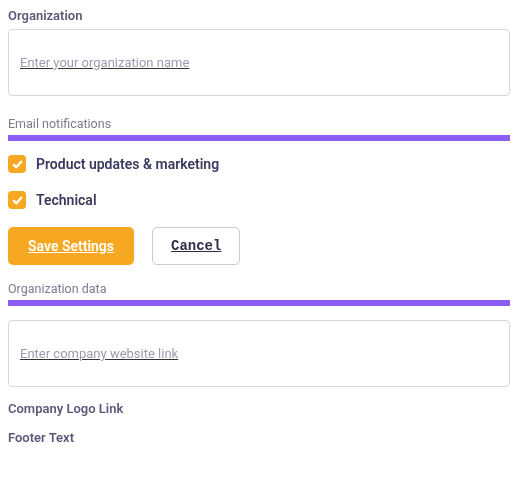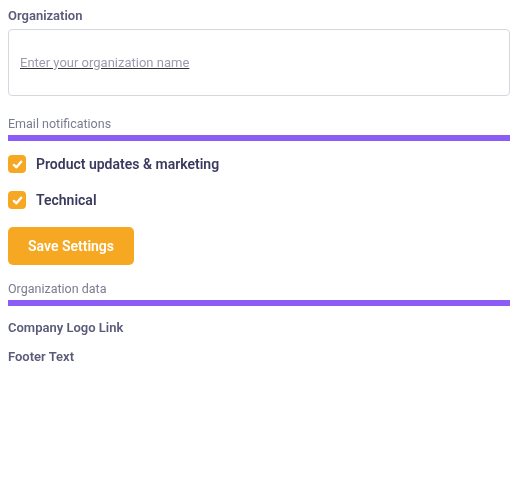--- a/index.html
+++ b/index.html
@@ -73,20 +73,21 @@
       margin-top: 6px;
       margin-bottom: 10px;
     }
     .btn {
       border-radius: 5px;
       padding: 11px 20px;
       font-size: 14px;
       font-weight: 600;
       cursor: pointer;
       font-family: inherit;
+      text-decoration: underline;
     }
     .btn-primary {
       background: #f7a823;
       color: #fff;
       border: none;
     }
     .btn-secondary {
       background: #fff;
       color: #2d2d4a;
       border: 1px solid #c9cbd6;
@@ -118,25 +119,27 @@
   <div class="checkbox">
     <svg viewBox="0 0 12 12">
         <polyline points="2,6.5 4.8,9 10,3"></polyline>
       </svg>
   </div>
   <span class="checkbox-label">Technical</span>
 </div>
 
 <div class="button-row">
   <button class="btn btn-primary">Save Settings</button>
+  <button class="btn btn-secondary">Cancel</button>
 </div>
 
 <div class="section-title">Organization data</div>
 
 <div class="field-group">
+  <input type="text" class="text-input" placeholder="Enter company website link" style="">
 </div>
 
 <div class="field-group">
   <label class="field-label">Company Logo Link</label>
 </div>
 
 <div class="field-group">
   <label class="field-label">Footer Text</label>
 </div>
 

